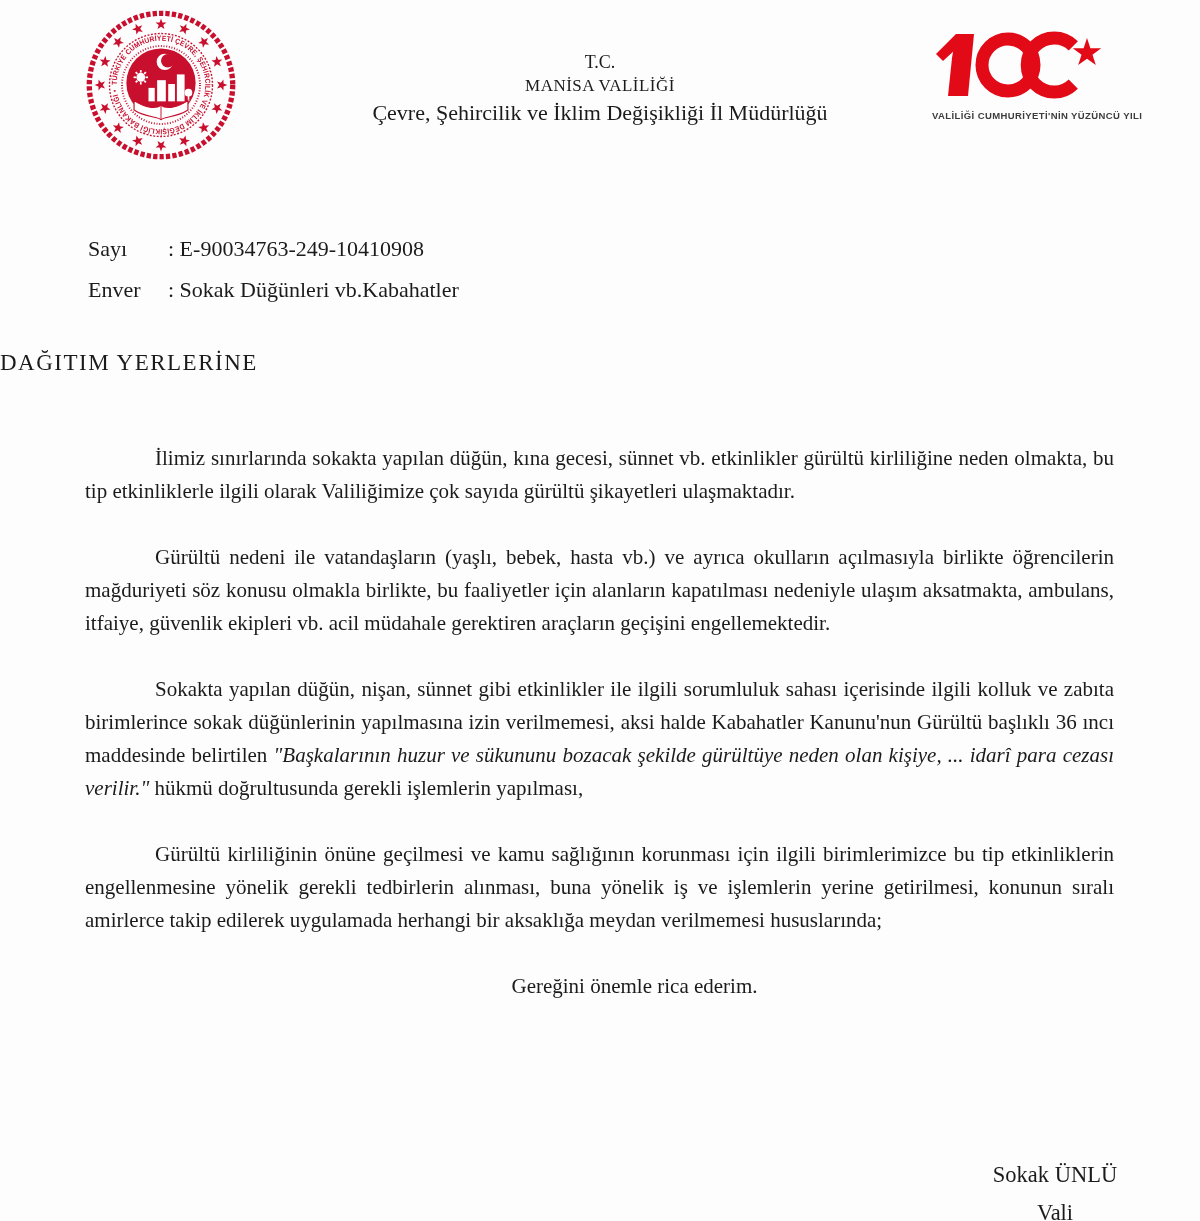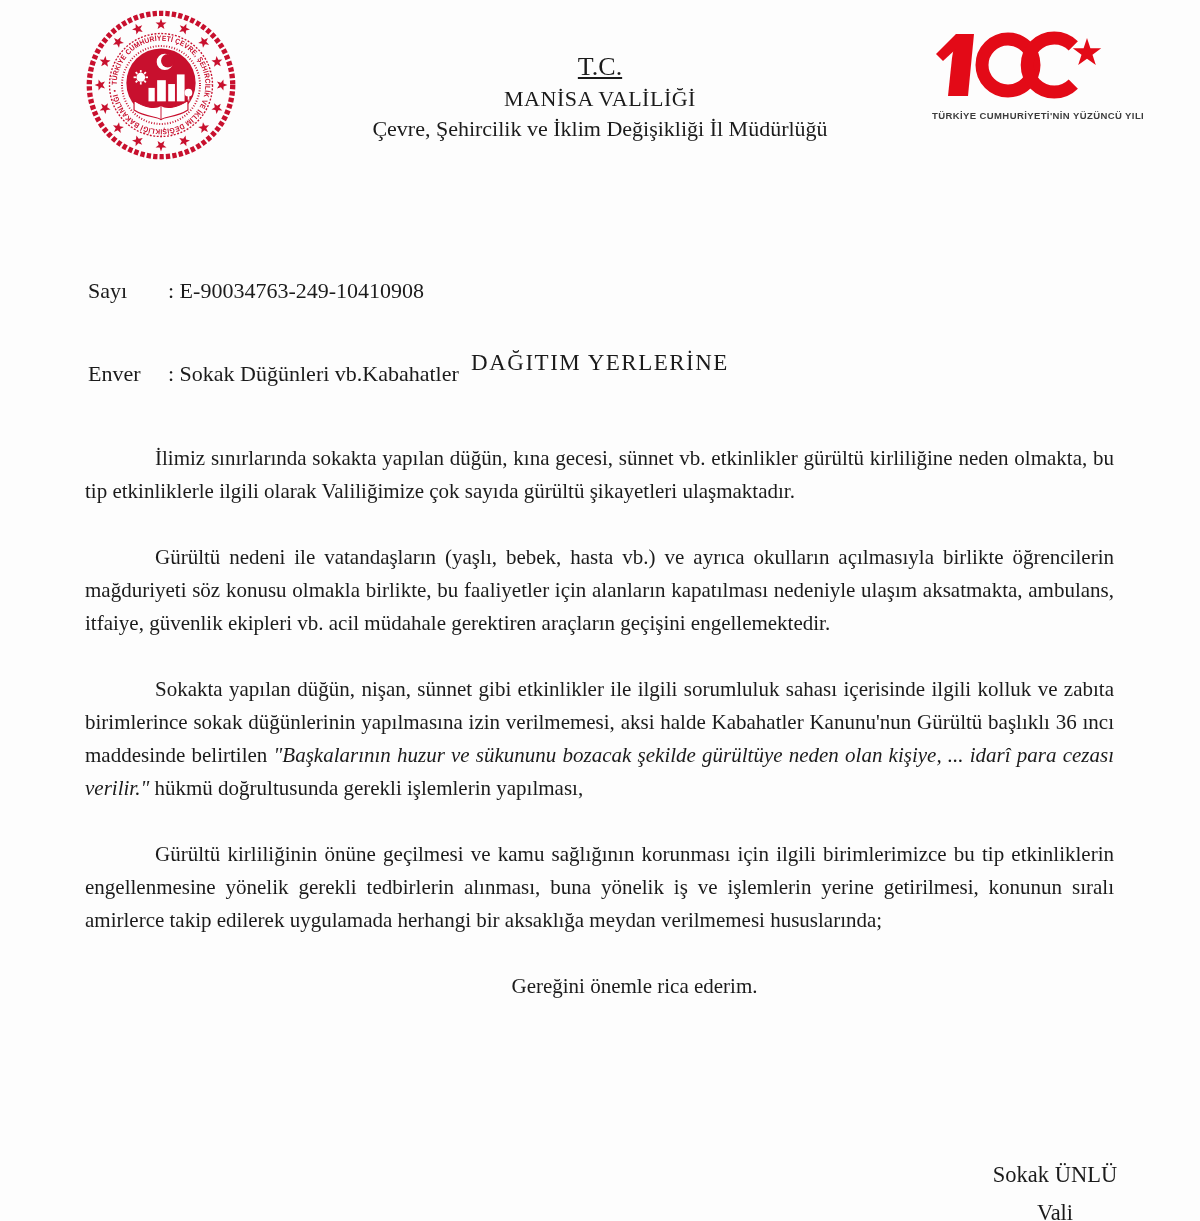--- a/index.html
+++ b/index.html
@@ -12,41 +12,41 @@
     overflow: hidden;
   }
   .page { position: absolute; inset: 0; }
 
   
   .seal-wrap { position: absolute; left: 84px; top: 8px; width: 154px; height: 154px; }
   .head-center {
     position: absolute; top: 52px; left: 0; right: 0;
     text-align: center; line-height: 1.18;
   }
-  .head-tc   { font-size: 26px; text-decoration: underline; }
-  .head-org  { font-size: 22px; margin-top: 3px; letter-spacing: 0.5px; }
+  .head-tc   { font-size: 18px; }
+  .head-org  { font-size: 17px; margin-top: 3px; letter-spacing: 0.5px; }
   .head-dept { font-size: 22px; margin-top: 4px; text-align: center; }
 
   .logo100-wrap { position: absolute; left: 932px; top: 30px; width: 184px; text-align: center; }
   .logo100-tagline {
     font-family: "Liberation Sans", "DejaVu Sans", sans-serif;
     font-size: 9.5px; font-weight: bold; letter-spacing: 0.4px;
     color: #3c3c3c; margin-top: 4px; white-space: nowrap;
   }
 
   
   .meta { position: absolute; left: 88px; top: 236px; font-size: 22px; }
   .meta-row { margin-bottom: 15px; }
-  .meta-label { display: inline-block; width: 80px; margin-top: 42px; }
+  .meta-label { display: inline-block; width: 80px; }
   .meta-value { display: inline; }
 
   
   .recipient {
     position: absolute; top: 350px; left: 0; right: 0;
-    text-align: center; font-size: 23px; letter-spacing: 1.5px;
+    text-align: left; font-size: 23px; letter-spacing: 1.5px;
   }
 
   
   .body-text {
     position: absolute; top: 428px; left: 85px; right: 86px;
     font-size: 21px; line-height: 33px; text-align: justify;
   }
   .body-text p { margin: 14px 0 33px 0; text-indent: 70px; }
   .quote-italic { font-style: italic; }
   .closing { text-align: center; }
@@ -141,21 +141,21 @@
   <div class="logo100-wrap">
     <svg viewBox="0 0 180 72" width="180" height="72">
       <g fill="#e30a17">
         <polygon points="22,4 40,4 34,66 14,66 18,28"></polygon>
         <polygon points="22,4 2,24 9,31 22,19"></polygon>
       </g>
       <circle cx="74" cy="35" r="26" fill="none" stroke="#e30a17" stroke-width="13"></circle>
       <path d="M 139.3,15.9 A 27,27 0 1,0 139.3,54.1" fill="none" stroke="#e30a17" stroke-width="13"></path>
       <polygon points="153,8 156.4,18.3 167.2,18.3 158.5,24.7 161.8,35 153,28.7 144.2,35 147.5,24.7 138.8,18.3 149.6,18.3" fill="#e30a17"></polygon>
     </svg>
-    <div class="logo100-tagline">TÜRKİYE CUMHURİYETİ'NİN YÜZÜNCÜ YILI</div>
+    <div class="logo100-tagline">VALİLİĞİ CUMHURİYETİ'NİN YÜZÜNCÜ YILI</div>
   </div>
 
   <div class="meta">
     <div class="meta-row">
       <span class="meta-label">Sayı</span><span class="meta-value">: E-90034763-249-10410908</span>
     </div>
     <div class="meta-row">
       <span class="meta-label">Enver</span><span class="meta-value">: Sokak Düğünleri vb.Kabahatler</span>
     </div>
   </div>

